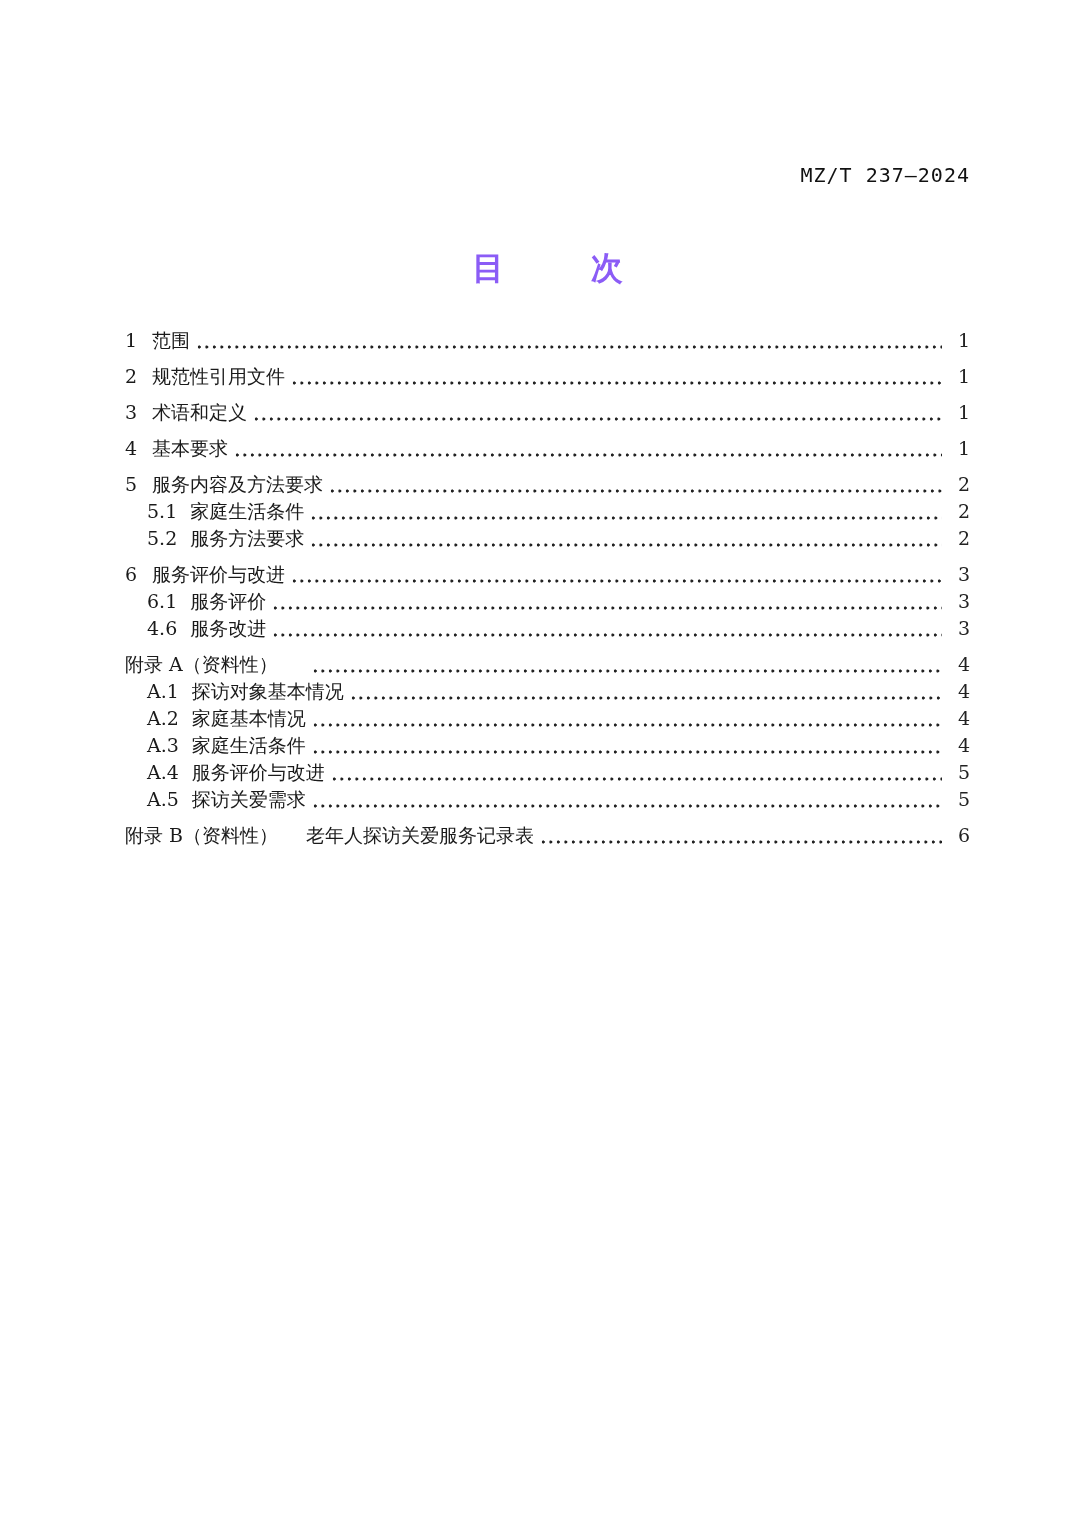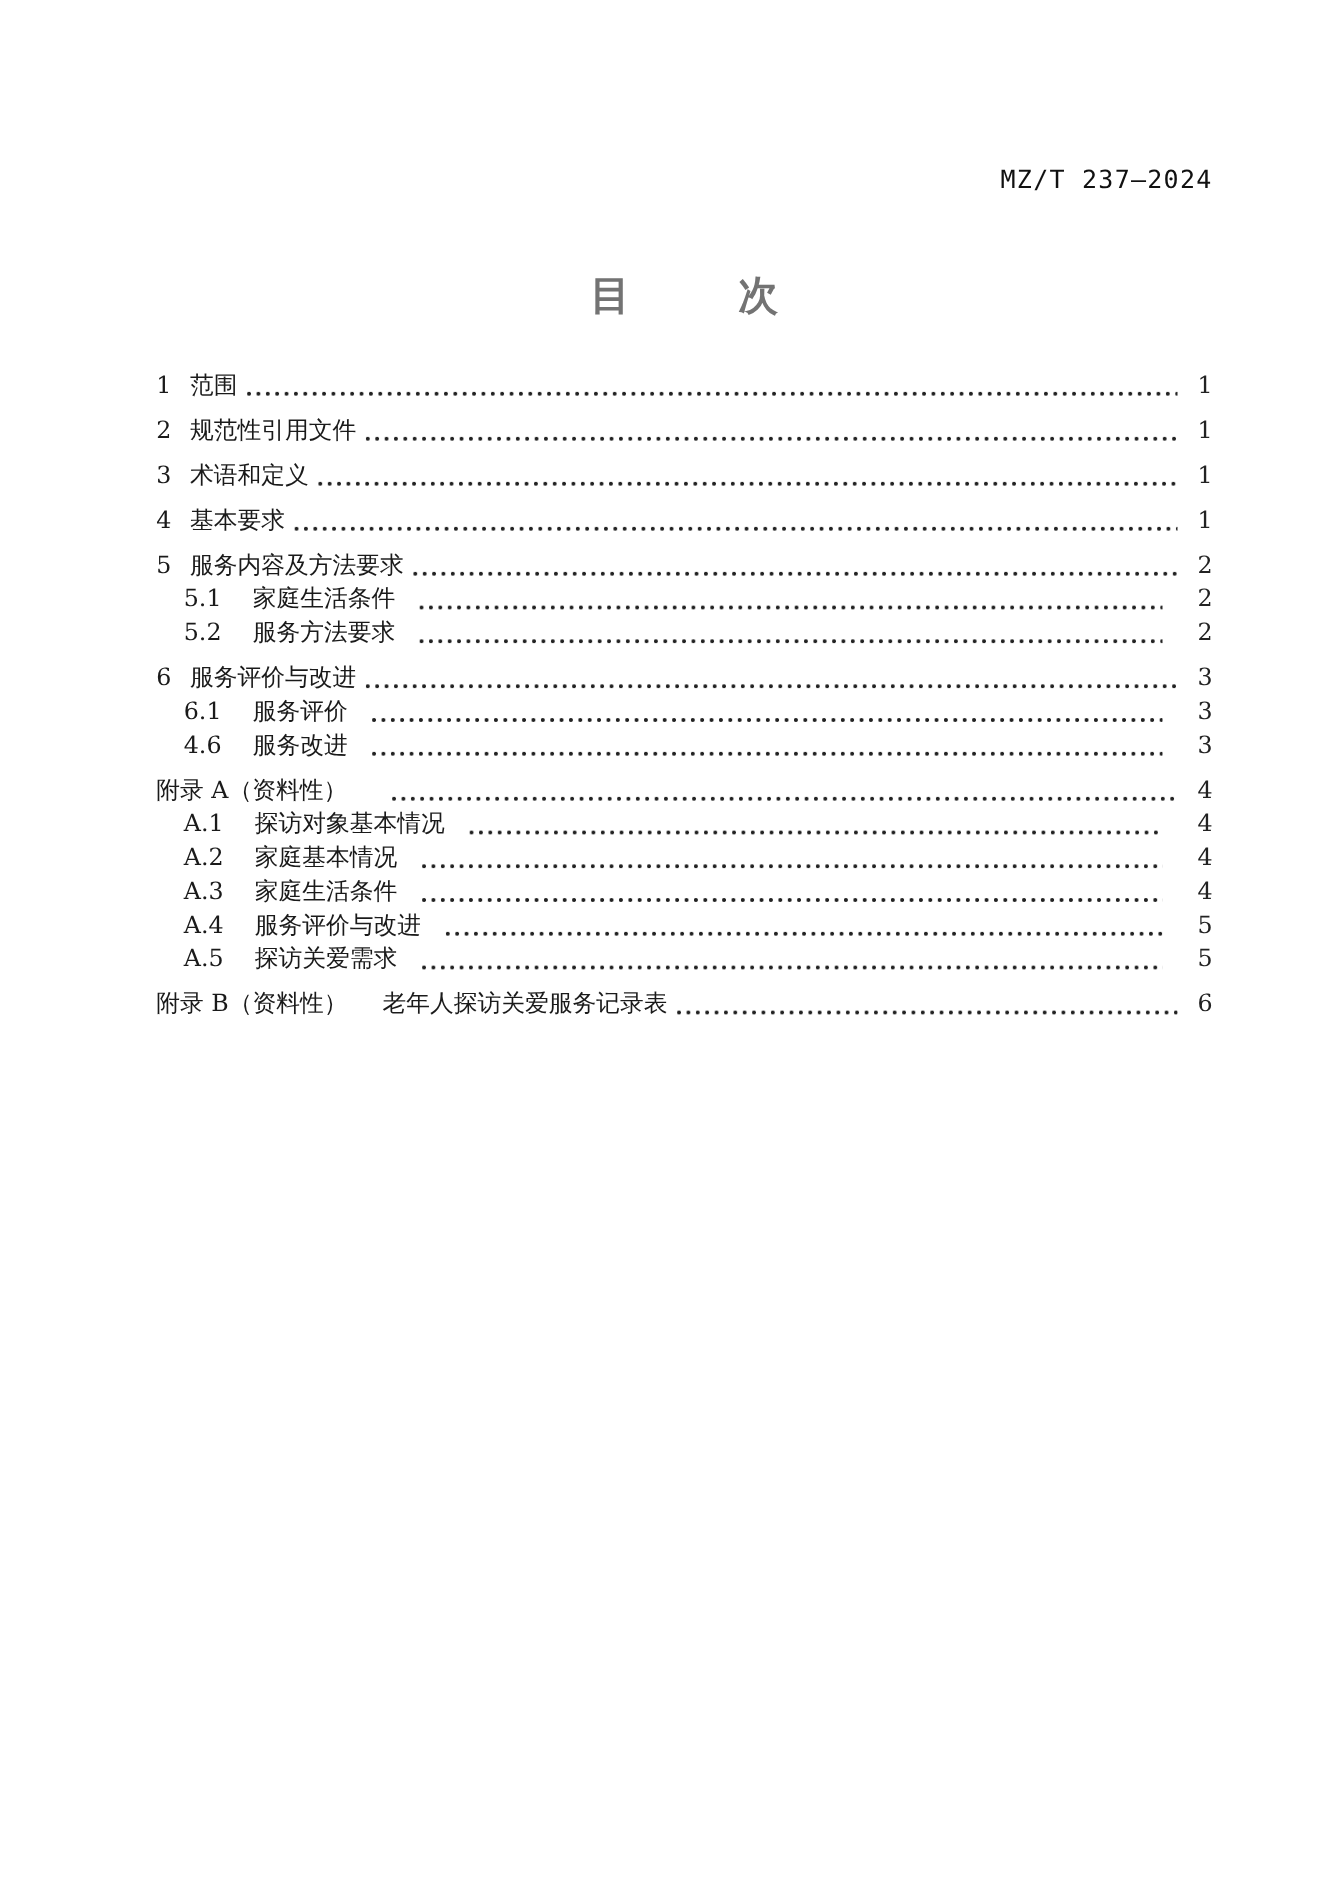--- a/index.html
+++ b/index.html
@@ -9,59 +9,60 @@
   }
   .page {
     position: relative;
     width: 1074px;
     height: 1316px;
     background: #ffffff;
     box-sizing: border-box;
     padding: 130px 104px 0 125px;
     color: #1a1a1a;
     overflow: hidden;
+    margin-top: 32px;
   }
   .doc-header {
     text-align: right;
     font-family: "DejaVu Sans Mono", "Liberation Mono", monospace;
     font-size: 20px;
     letter-spacing: 1px;
     color: #111;
     height: 26px;
     line-height: 26px;
   }
   .doc-title {
     margin-top: 58px;
     height: 44px;
     line-height: 44px;
     text-align: center;
     font-family: "DejaVu Sans", "Liberation Sans", sans-serif;
     font-size: 32px;
     font-weight: 700;
-    color: #737373;
+    color: #8b5cf6;
     letter-spacing: 2.7em;
     padding-left: 2.7em;
     white-space: nowrap;
   }
   .toc {
     margin-top: 36px;
     font-family: "DejaVu Serif", "Liberation Serif", serif;
     font-size: 19px;
     color: #1a1a1a;
   }
   .toc-row {
     display: flex;
     align-items: flex-end;
     height: 27px;
     line-height: 25px;
     white-space: nowrap;
   }
   .toc-row.major { margin-top: 9px; }
   .toc > .toc-row:first-child { margin-top: 0; }
-  .toc-row.lvl1 { padding-left: 22px; gap: 12px; }
+  .toc-row.lvl1 { padding-left: 22px; }
   .toc-num { margin-right: 15px; }
   .toc-row.lvl1 .toc-num { margin-right: 13px; }
   .toc-row.appendix .toc-num { margin-right: 28px; }
   .toc-leader {
     flex: 1 1 auto;
     height: 1em;
     margin: 0 6px 0 7px;
     background-image: radial-gradient(circle at 2.2px 50%, #222 1.35px, rgba(0,0,0,0) 1.8px);
     background-size: 7.5px 6px;
     background-repeat: repeat-x;

